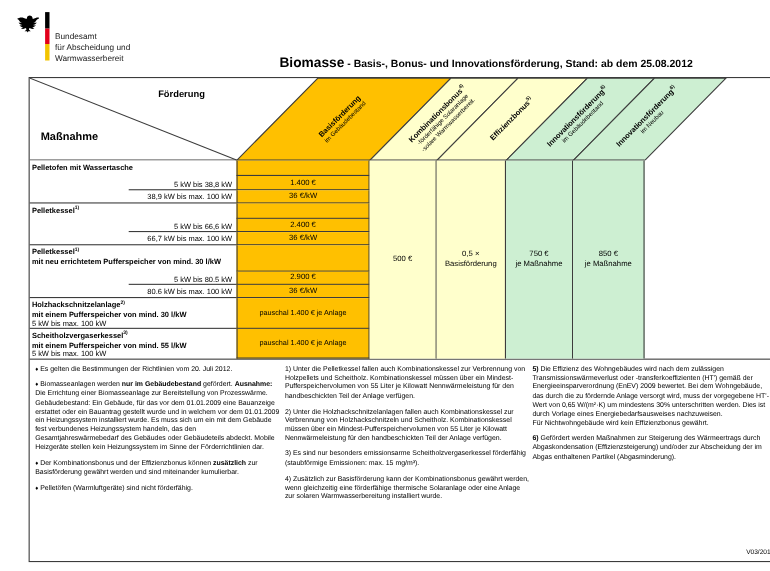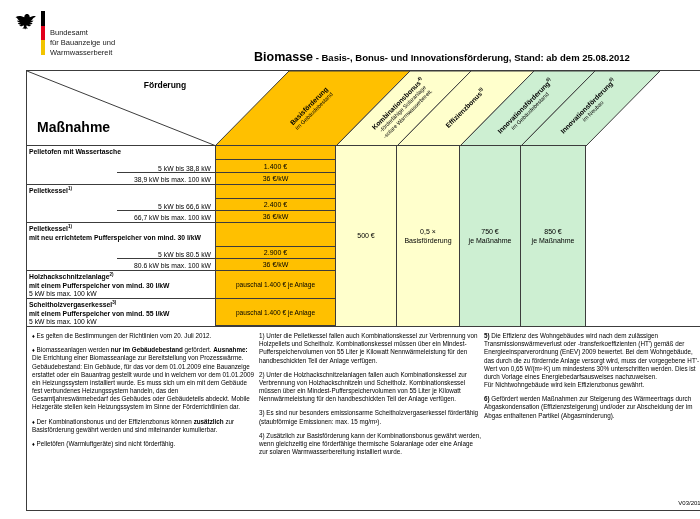--- a/index.html
+++ b/index.html
@@ -17,21 +17,21 @@
   .title { position:absolute; left:254px; top:50px; font-weight:bold; font-size:9.5px; white-space:nowrap; }
   .title .brand { font-size:12.5px;text-align:center; }
 
   
   .frame { position:absolute; left:26px; top:70px; width:684px; height:441px; border:1px solid #3c3c3c; }
 
   
   .hdr { position:absolute; left:0; top:0; width:682px; height:75px; }
   .hdr svg { position:absolute; left:0; top:0; }
   .corner-top { position:absolute; left:88px; top:9px; width:100px; text-align:center; font-weight:bold; font-size:8.5px; }
-  .corner-bottom { position:absolute; left:10px; top:48px; font-weight:bold; font-size:14px; }
+  .corner-bottom { position:absolute; left:10px; top:48px; font-weight:bold; font-size:10px; }
   .diaglab { position:absolute; width:130px; text-align:center; transform:translate(-50%,-50%) rotate(-45deg); line-height:1.15; }
   .diaglab .t { font-weight:bold; font-size:6.8px; white-space:nowrap; }
   .diaglab .s { font-size:5.6px; white-space:nowrap; }
   .diaglab sup, .gname sup { font-size:4.5px; }
 
   
   .tbody { position:absolute; left:0; top:75px; width:682px; height:181px; border-bottom:1px solid #3c3c3c; }
   .row { display:flex; width:309px; }
   .h14{height:14px} .h13{height:13px} .h12{height:12px} .h24{height:24px} .h28{height:28px} .h27{height:27px}
   .lc { width:188px; position:relative; font-size:6.8px; }
@@ -71,21 +71,21 @@
   <svg class="eagle" viewBox="0 0 24 20">
     <path fill="#000" d="M12 2.6c-1 0-1.9.6-2.2 1.5l-.4 1.5L7 4.8C5 4.1 3 4.5 1.4 5.7c1 .3 1.6 1 2.1 1.8.4.7 1.2 1.1 2 1.2-1 .2-1.9.1-2.8-.2.6 1.2 1.8 2 3.2 2.1-.7.4-1.6.5-2.4.3.5 1 1.7 1.6 2.9 1.5-.4.5-1 .8-1.7.9.8.7 2 .8 3 .4l1.2-.6.3 1.5-1.5 1.3h2l.6 1 .6-1h2l-1.5-1.3.3-1.5 1.2.6c1 .4 2.2.3 3-.4-.7-.1-1.3-.4-1.7-.9 1.2.1 2.4-.5 2.9-1.5-.8.2-1.7.1-2.4-.3 1.4-.1 2.6-.9 3.2-2.1-.9.3-1.8.4-2.8.2.8-.1 1.6-.5 2-1.2.5-.8 1.1-1.5 2.1-1.8C21 4.5 19 4.1 17 4.8l-2.4.8-.4-1.5c-.3-.9-1.2-1.5-2.2-1.5z"></path>
   </svg>
   <div class="tricolor">
     <div class="tc-black"></div>
       <div class="tc-red"></div>
       <div class="tc-gold"></div>
   </div>
   <div class="agency">
     <div>Bundesamt</div>
-    <div>für Bauanzeige und</div>
+    <div>für Abscheidung und</div>
     <div>Warmwasserbereit</div>
   </div>
 </div>
 
 <div class="title">
   <span class="brand">Biomasse</span>
   <span>- Basis-, Bonus- und Innovationsförderung, Stand: ab dem 25.08.2012</span>
 </div>
 
 <div class="frame">

